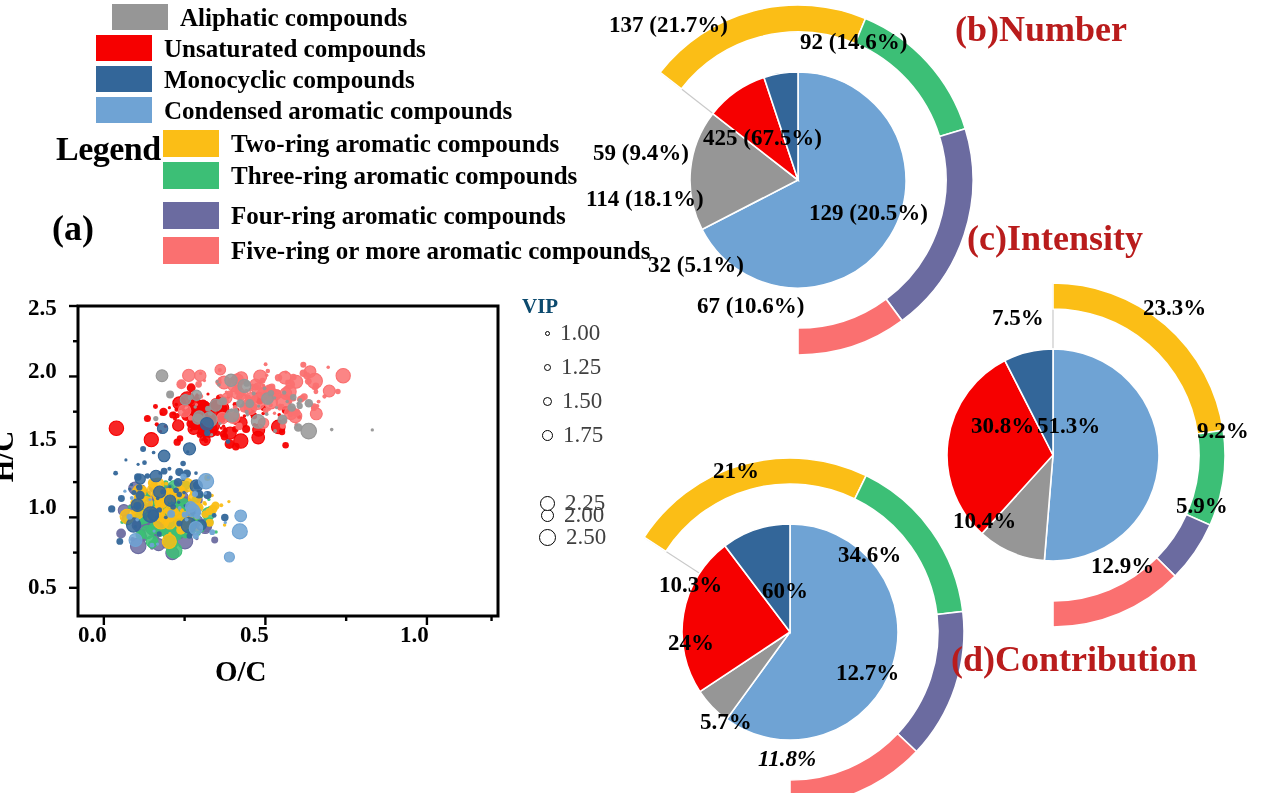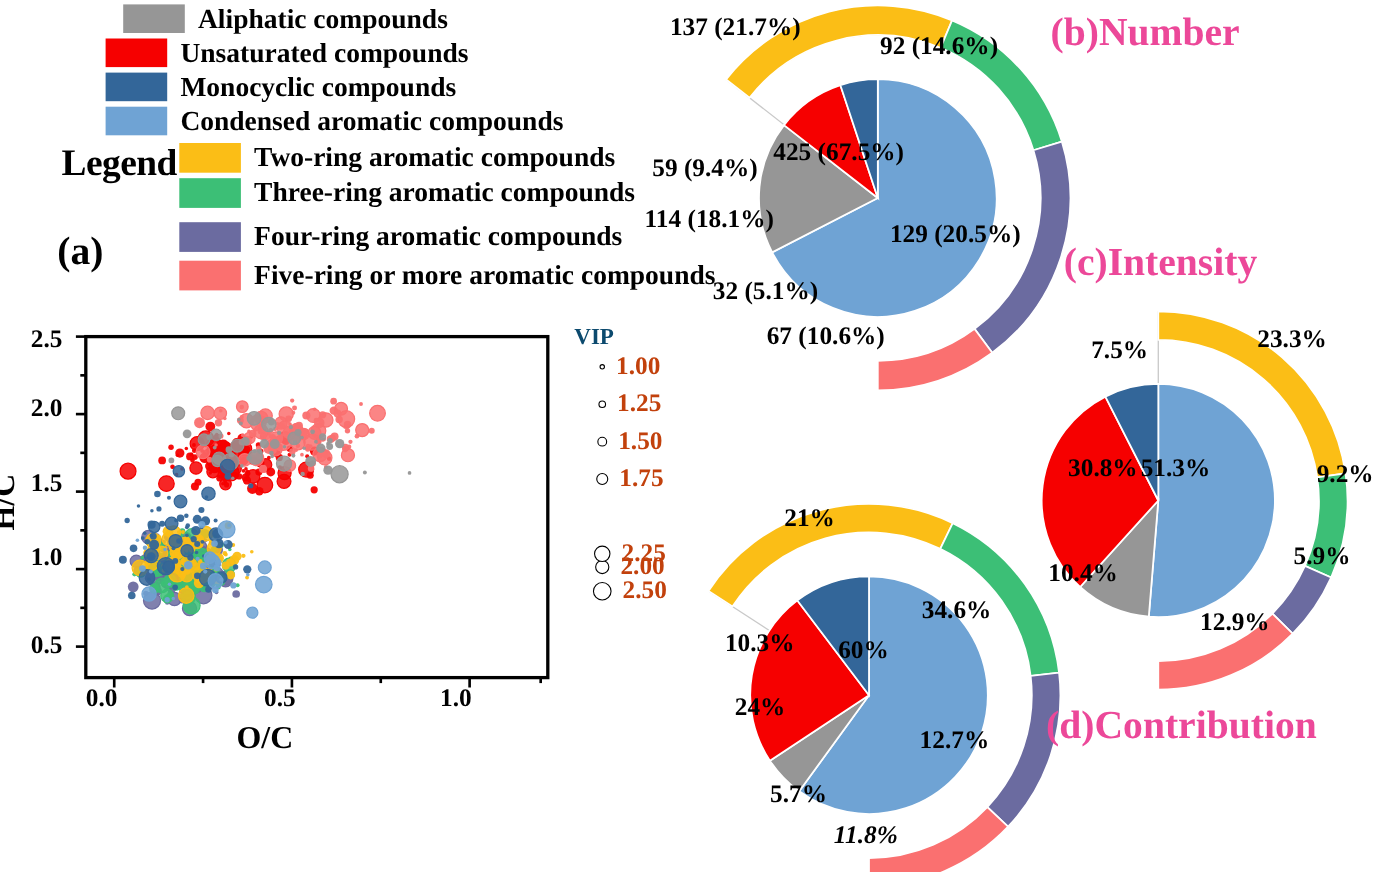--- a/index.html
+++ b/index.html
@@ -48,27 +48,27 @@
   .tick-label {
     position:absolute; font-family:"Liberation Serif",serif; font-weight:bold;
     font-size: 23px; color:#000;
   }
   #vip-title {
     position:absolute; left: 522px; top: 294px;
     font-family:"Liberation Serif",serif; font-weight:bold; font-size:21px; color:#0c4a6e;
   }
   .vip-row { position:absolute; display:flex; align-items:center; }
   .vip-circle { border: 1.6px solid #000; border-radius: 50%; background:#fff; }
-  .vip-text { font-family:"Liberation Serif",serif; font-weight:bold; font-size:23px; color:#c2410c; margin-left:10px;}
+  .vip-text { font-family:"Liberation Serif",serif; font-weight:normal; font-size:23px; color:#404040; margin-left:10px;}
 
   
   .donut-panel { position: absolute; }
   .panel-title {
     position:absolute; font-family:"Liberation Serif",serif; font-weight:bold;
-    font-size: 36px; color:#ec4899; white-space: nowrap;
+    font-size: 36px; color:#b91c1c; white-space: nowrap;
   }
   .slice-label {
     position:absolute; font-family:"Liberation Serif",serif; font-weight:bold;
     font-size: 23px; color:#000; white-space:nowrap;
   }
   svg { display:block; overflow: visible; }
 </style>
 </head>
 <body>
 

